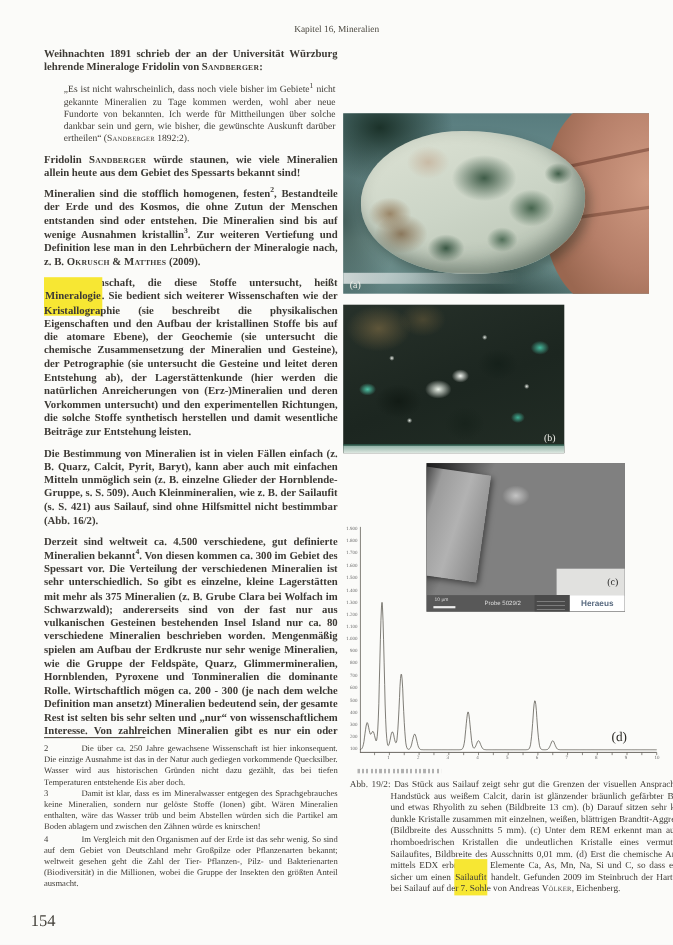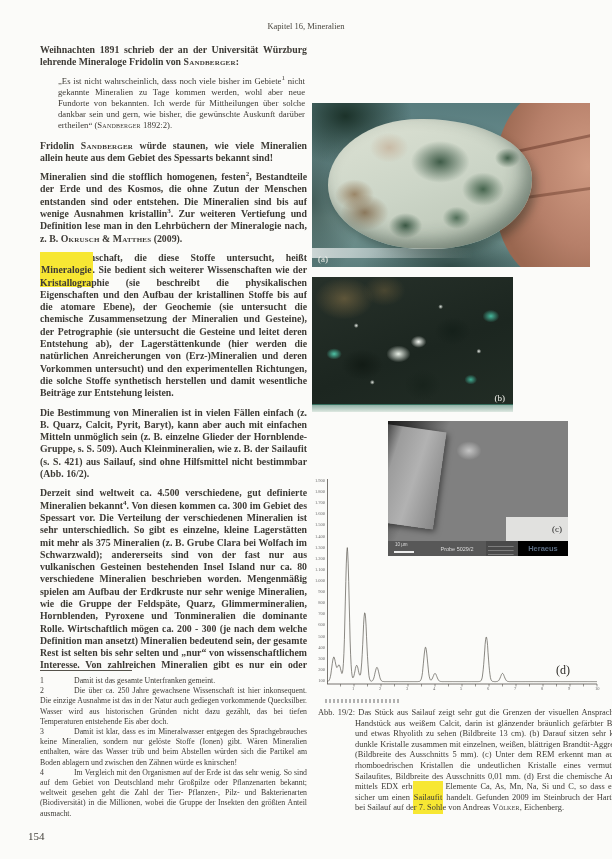--- a/index.html
+++ b/index.html
@@ -9,21 +9,21 @@
   .col-left{position:absolute;left:40px;top:44px;width:267px;height:628px;overflow:hidden;}
   p.body{margin:0 0 7px 0;font-size:9.8px;line-height:12.3px;text-align:justify;font-weight:bold;}
   p.quote{margin:4px 2px 9px 18px;font-size:8.7px;line-height:11px;text-align:justify;}
   .sc{font-variant:small-caps;letter-spacing:.2px;}
   .hl{background:#f7e733;padding:12px 1px;}
   sup{font-size:7px;line-height:0;}
   .footnotes{position:absolute;left:40px;top:670px;width:267px;}
   .fn-rule{width:92px;border-top:1px solid #55524b;margin-bottom:5px;}
   .fn{font-size:7.8px;line-height:10.2px;text-align:justify;margin:0;}
   .fn .num{display:inline-block;width:34px;}
-  .page-number{position:absolute;left:28px;top:830px;font-size:11px;color:#44413b;}
+  .page-number{position:absolute;left:28px;top:830px;font-size:15px;color:#44413b;}
   .col-right-para{position:absolute;left:340px;top:44px;width:250px;margin:0;
         font-size:9.8px;line-height:12.3px;text-align:justify;}
   
   .photo-a{position:absolute;left:312px;top:103px;width:278px;height:164px;overflow:hidden;
      background:
       radial-gradient(95px 70px at 12% 8%, rgba(16,36,26,.85), transparent 70%),
       radial-gradient(70px 120px at 0% 60%, rgba(25,45,40,.55), transparent 70%),
       radial-gradient(120px 40px at 50% 100%, rgba(20,40,34,.6), transparent 75%),
       linear-gradient(180deg,#587c7e 0%,#6f9292 42%,#7b9c98 70%,#5d7f7e 100%);}
   .photo-a .hand{position:absolute;right:-22px;top:-12px;width:118px;height:188px;border-radius:46% 0 0 46%;
@@ -86,21 +86,21 @@
   .photo-c .wash{position:absolute;right:0;bottom:15px;width:62px;height:24px;background:rgba(242,242,240,.85);
       display:flex;align-items:center;justify-content:flex-end;padding-right:6px;box-sizing:border-box;
       font-size:9px;color:#1d1d1d;}
   .sembar{position:absolute;left:0;right:0;bottom:0;height:15px;display:flex;background:#585858;}
   .sembar .scale{width:40px;position:relative;}
   .sembar .scale:after{content:"";position:absolute;left:6px;bottom:3px;width:20px;height:2px;background:#eee;}
   .sembar .scale .scale-txt{position:absolute;left:7px;top:1px;font-size:4.5px;color:#ddd;font-family:"Liberation Sans",sans-serif;}
   .sembar .probe{flex:1;display:flex;align-items:center;justify-content:center;color:#ddd;font-size:5.5px;
       font-family:"Liberation Sans",sans-serif;}
   .sembar .meta{width:32px;background:#4a4a4a;background-image:repeating-linear-gradient(180deg,transparent 0 3px,#7d7d7d 3px 4px);background-size:80% 100%;background-repeat:no-repeat;background-position:2px 2px;}
-  .sembar .logo{width:50px;background:#000000;color:#5a6b80;font-weight:bold;font-size:7.5px;
+  .sembar .logo{width:50px;background:#ffffff;color:#5a6b80;font-weight:bold;font-size:7.5px;
       display:flex;align-items:center;justify-content:center;font-family:"Liberation Sans",sans-serif;}
   
   .spectrum{position:absolute;left:313px;top:477px;width:292px;height:232px;}
   .spectrum svg{position:absolute;left:14px;top:0;width:272px;height:212px;}
   .yticks{position:absolute;left:0;top:0;width:13px;height:212px;}
   .yticks span{position:absolute;right:1px;font-size:4.5px;color:#6b6b6b;line-height:4.5px;width:12px;text-align:right;}
   .xticks{position:absolute;left:14px;top:209px;width:272px;height:8px;}
   .xticks span{position:absolute;font-size:4.5px;color:#6b6b6b;}
   .d-label{position:absolute;left:243px;top:186px;font-size:12px;color:#2c2a26;}
   .micro-text{position:absolute;left:12px;top:222px;width:76px;height:4px;opacity:.65;
@@ -121,21 +121,20 @@
     <p class="quote">„Es ist nicht wahrscheinlich, dass noch viele bisher im Gebiete<sup>1</sup> nicht gekannte Mineralien zu Tage kommen werden, wohl aber neue Fundorte von bekannten. Ich werde für Mittheilungen über solche dankbar sein und gern, wie bisher, die gewünschte Auskunft darüber ertheilen“ (<span class="sc">Sandberger</span> 1892:2).</p>
     <p class="body">Fridolin <span class="sc">Sandberger</span> würde staunen, wie viele Mineralien allein heute aus dem Gebiet des Spessarts bekannt sind!</p>
     <p class="body">Mineralien sind die stofflich homogenen, festen<sup>2</sup>, Bestandteile der Erde und des Kosmos, die ohne Zutun der Menschen entstanden sind oder entstehen. Die Mineralien sind bis auf wenige Ausnahmen kristallin<sup>3</sup>. Zur weiteren Vertiefung und Definition lese man in den Lehrbüchern der Mineralogie nach, z. B. <span class="sc">Okrusch</span> &amp; <span class="sc">Matthes</span> (2009).</p>
     <p class="body">Die Wissenschaft, die diese Stoffe untersucht, heißt <span class="hl">Mineralogie</span>. Sie bedient sich weiterer Wissenschaften wie der Kristallographie (sie beschreibt die physikalischen Eigenschaften und den Aufbau der kristallinen Stoffe bis auf die atomare Ebene), der Geochemie (sie untersucht die chemische Zusammensetzung der Mineralien und Gesteine), der Petrographie (sie untersucht die Gesteine und leitet deren Entstehung ab), der Lagerstättenkunde (hier werden die natürlichen Anreicherungen von (Erz-)Mineralien und deren Vorkommen untersucht) und den experimentellen Richtungen, die solche Stoffe synthetisch herstellen und damit wesentliche Beiträge zur Entstehung leisten.</p>
     <p class="body">Die Bestimmung von Mineralien ist in vielen Fällen einfach (z. B. Quarz, Calcit, Pyrit, Baryt), kann aber auch mit einfachen Mitteln unmöglich sein (z. B. einzelne Glieder der Hornblende-Gruppe, s. S. 509). Auch Kleinmineralien, wie z. B. der Sailaufit (s. S. 421) aus Sailauf, sind ohne Hilfsmittel nicht bestimmbar (Abb. 16/2).</p>
     <p class="body">Derzeit sind weltweit ca. 4.500 verschiedene, gut definierte Mineralien bekannt<sup>4</sup>. Von diesen kommen ca. 300 im Gebiet des Spessart vor. Die Verteilung der verschiedenen Mineralien ist sehr unterschiedlich. So gibt es einzelne, kleine Lagerstätten mit mehr als 375 Mineralien (z. B. Grube Clara bei Wolfach im Schwarzwald); andererseits sind von der fast nur aus vulkanischen Gesteinen bestehenden Insel Island nur ca. 80 verschiedene Mineralien beschrieben worden. Mengenmäßig spielen am Aufbau der Erdkruste nur sehr wenige Mineralien, wie die Gruppe der Feldspäte, Quarz, Glimmermineralien, Hornblenden, Pyroxene und Tonmineralien die dominante Rolle. Wirtschaftlich mögen ca. 200 - 300 (je nach dem welche Definition man ansetzt) Mineralien bedeutend sein, der gesamte Rest ist selten bis sehr selten und „nur“ von wissenschaftlichem Interesse. Von zahlreichen Mineralien gibt es nur ein oder wenige, kleine Stücke von Einzelfunden, die als Kostbarkeiten in den Mineralogischen Museen verwahrt werden. Infolge der immer noch an-</p>
   </div>
 
   <div class="footnotes">
     <div class="fn-rule"></div>
-    <div class="fn"><span class="num">1</span><span>Damit ist das gesamte Unterfranken gemeint.</span></div>
     <div class="fn"><span class="num">2</span><span>Die über ca. 250 Jahre gewachsene Wissenschaft ist hier inkonsequent. Die einzige Ausnahme ist das in der Natur auch gediegen vorkommende Quecksilber. Wasser wird aus historischen Gründen nicht dazu gezählt, das bei tiefen Temperaturen entstehende Eis aber doch.</span></div>
     <div class="fn"><span class="num">3</span><span>Damit ist klar, dass es im Mineralwasser entgegen des Sprachgebrauches keine Mineralien, sondern nur gelöste Stoffe (Ionen) gibt. Wären Mineralien enthalten, wäre das Wasser trüb und beim Abstellen würden sich die Partikel am Boden ablagern und zwischen den Zähnen würde es knirschen!</span></div>
     <div class="fn"><span class="num">4</span><span>Im Vergleich mit den Organismen auf der Erde ist das sehr wenig. So sind auf dem Gebiet von Deutschland mehr Großpilze oder Pflanzenarten bekannt; weltweit gesehen geht die Zahl der Tier- Pflanzen-, Pilz- und Bakterienarten (Biodiversität) in die Millionen, wobei die Gruppe der Insekten den größten Anteil ausmacht.</span></div>
   </div>
 
   <div class="page-number">154</div>
 
 
   <div class="photo-a">
     <div class="hand"></div>

